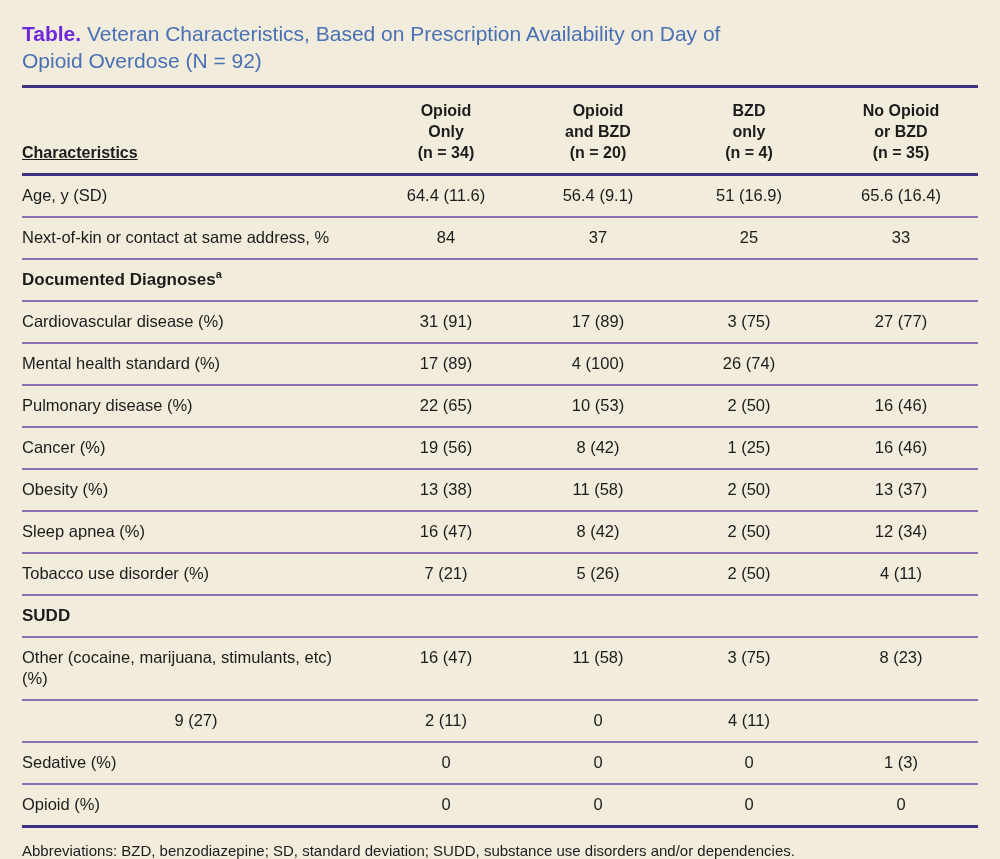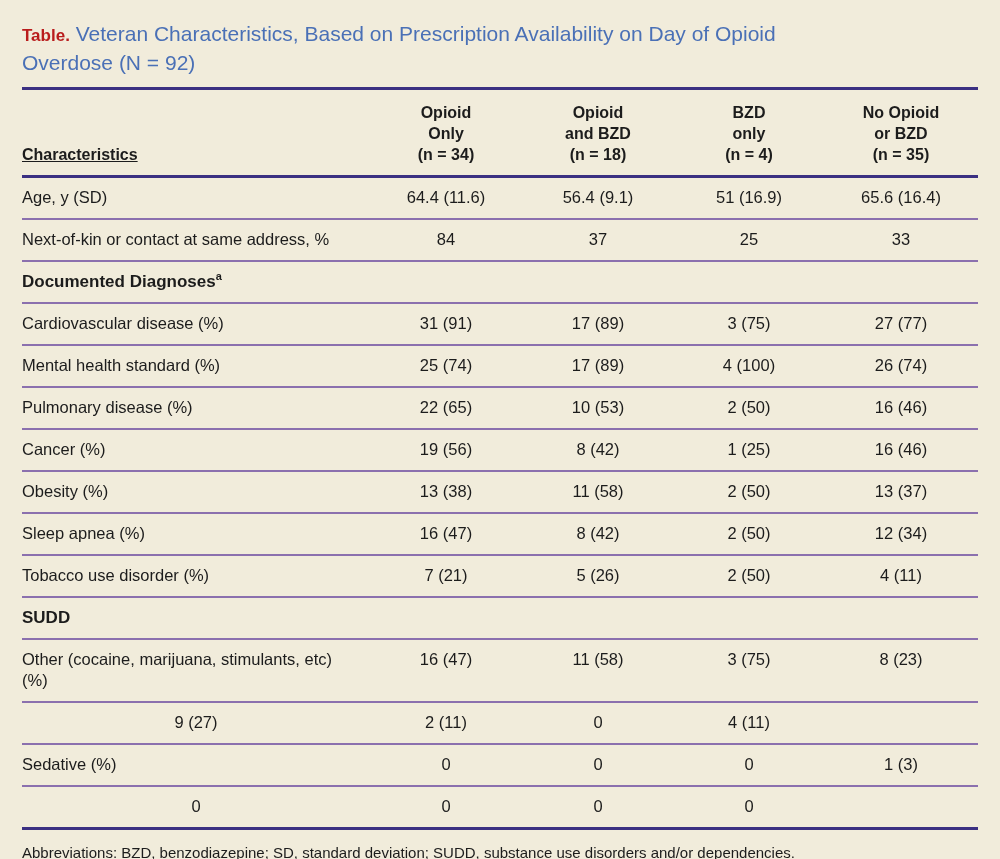--- a/index.html
+++ b/index.html
@@ -14,21 +14,21 @@
     width: 1000px; height: 859px;
     background: var(--bg);
     font-family: "Liberation Sans", sans-serif;
     color: var(--ink);
     overflow: hidden;
   }
   .page { padding: 20px 22px 0 22px; }
 
   
   .title-block { max-width: 760px; font-size: 21px; line-height: 27px; }
-  .title-label { font-weight: bold; font-size: 17px; color: #b91c1c; }
+  .title-label { font-weight: bold; font-size: 21px; color: #6d28d9; }
   .title-text { color: var(--blue); }
 
   .rule-thick { height: 3px; background: var(--thick); }
   .title-rule { margin-top: 11px; }
 
   
   .grid {
     display: grid;
     grid-template-columns: 348px 152px 152px 150px 154px;
     align-items: center;
@@ -66,21 +66,21 @@
   <div class="rule-thick title-rule"></div>
 
   <div class="grid header-grid">
     <div class="cell characteristics-cell">Characteristics</div>
     <div class="cell col-header">
       <div><span>Opioid</span><br><span>Only</span></div>
       <div class="col-n">(n = 34)</div>
     </div>
     <div class="cell col-header">
       <div><span>Opioid</span><br><span>and BZD</span></div>
-      <div class="col-n">(n = 18)</div>
+      <div class="col-n">(n = 20)</div>
     </div>
     <div class="cell col-header">
       <div><span>BZD</span><br><span>only</span></div>
       <div class="col-n">(n = 4)</div>
     </div>
     <div class="cell col-header">
       <div><span>No Opioid</span><br><span>or BZD</span></div>
       <div class="col-n">(n = 35)</div>
     </div>
   </div>
@@ -107,21 +107,20 @@
       </div>
       <div class="grid row">
         <div class="cell label-cell"><span>Cardiovascular disease (%)</span></div>
         <div class="cell value-cell">31 (91)</div>
         <div class="cell value-cell">17 (89)</div>
         <div class="cell value-cell">3 (75)</div>
         <div class="cell value-cell">27 (77)</div>
       </div>
       <div class="grid row">
         <div class="cell label-cell"><span>Mental health standard (%)</span></div>
-        <div class="cell value-cell">25 (74)</div>
         <div class="cell value-cell">17 (89)</div>
         <div class="cell value-cell">4 (100)</div>
         <div class="cell value-cell">26 (74)</div>
       </div>
       <div class="grid row">
         <div class="cell label-cell"><span>Pulmonary disease (%)</span></div>
         <div class="cell value-cell">22 (65)</div>
         <div class="cell value-cell">10 (53)</div>
         <div class="cell value-cell">2 (50)</div>
         <div class="cell value-cell">16 (46)</div>
@@ -171,20 +170,21 @@
         <div class="cell value-cell">4 (11)</div>
       </div>
       <div class="grid row">
         <div class="cell label-cell"><span>Sedative (%)</span></div>
         <div class="cell value-cell">0</div>
         <div class="cell value-cell">0</div>
         <div class="cell value-cell">0</div>
         <div class="cell value-cell">1 (3)</div>
       </div>
       <div class="grid row">
+        <div class="cell label-cell"><span>Opioid (%)</span></div>
         <div class="cell value-cell">0</div>
         <div class="cell value-cell">0</div>
         <div class="cell value-cell">0</div>
         <div class="cell value-cell">0</div>
       </div>
     </div>
 
   <div class="footnotes">
     <p>Abbreviations: BZD, benzodiazepine; SD, standard deviation; SUDD, substance use disorders and/or dependencies.</p>
 

